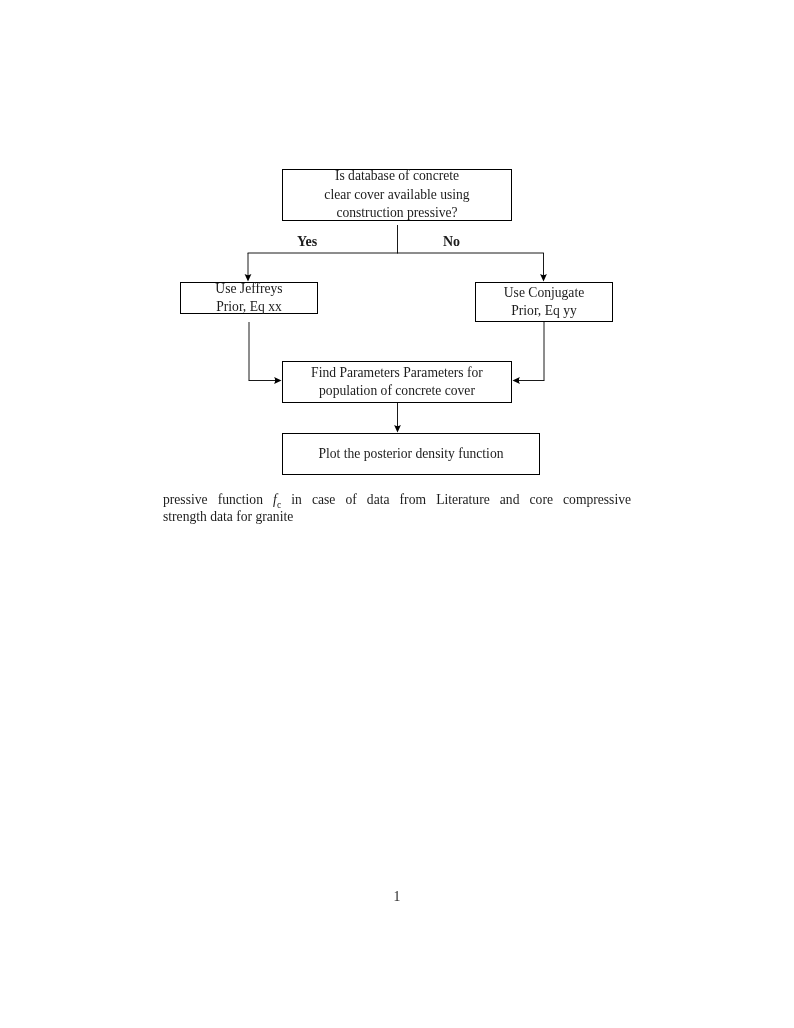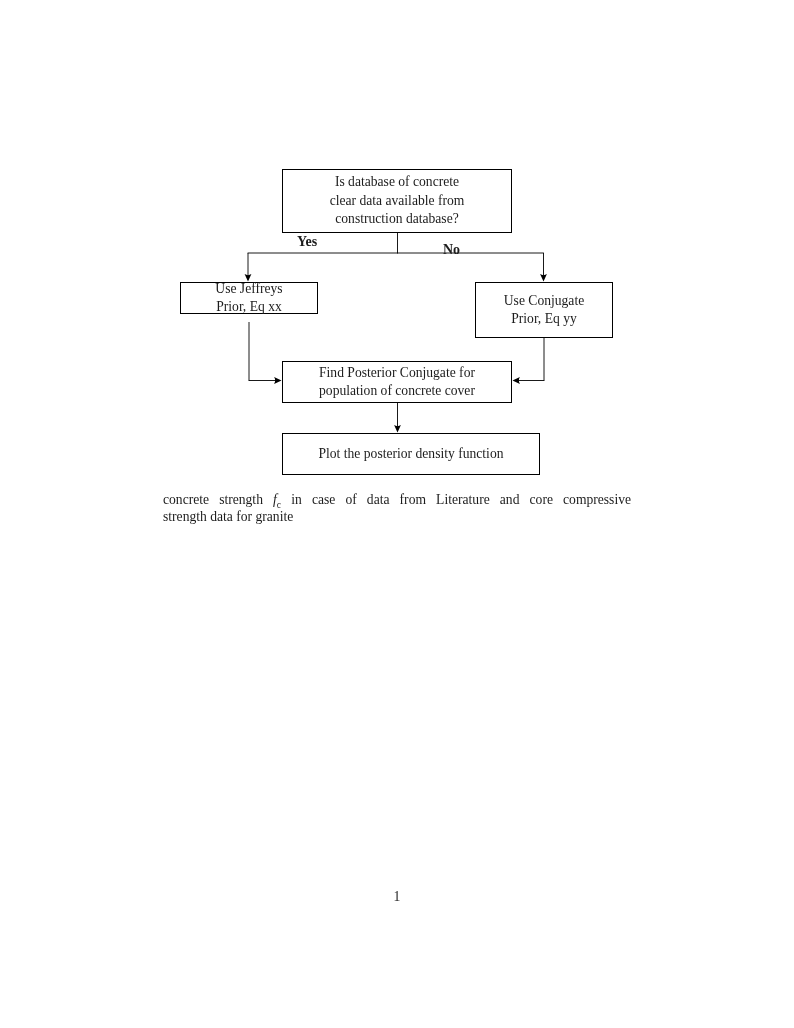--- a/index.html
+++ b/index.html
@@ -16,31 +16,31 @@
   .node {
     position: absolute;
     border: 1px solid #000000;
     background: #ffffff;
     display: flex; flex-direction: column; justify-content: center;
     text-align: center;
     font-size: 13.6px;
     line-height: 18.4px;
   }
   .node div { white-space: nowrap; }
-  .node-decision  { left: 282px; top: 169px; width: 230px; height: 64px; }
+  .node-decision  { left: 282px; top: 169px; width: 230px; height: 52px; }
   .node-jeffreys  { left: 180px; top: 282px; width: 138px; height: 32px; }
-  .node-conjugate { left: 475px; top: 282px; width: 138px; height: 56px; }
+  .node-conjugate { left: 475px; top: 282px; width: 138px; height: 40px; }
   .node-posterior { left: 282px; top: 361px; width: 230px; height: 42px; }
   .node-plot      { left: 282px; top: 433px; width: 258px; height: 42px; }
   .branch-label {
     position: absolute; top: 234px; width: 50px;
     text-align: left; font-size: 14px; line-height: 15px; font-weight: bold;
   }
   .branch-yes { left: 297px; }
-  .branch-no  { left: 443px; margin-top: 8px; }
+  .branch-no  { left: 443px; }
   .caption {
     position: absolute; left: 163px; top: 491px; width: 468px;
     font-size: 13.6px; line-height: 17.3px;
   }
   .cap-line { white-space: nowrap; }
   .cap-just { text-align: justify; text-align-last: justify; }
   .caption i { font-style: italic; }
   .caption sub { font-size: 9.5px; line-height: 0; }
   .page-number {
     position: absolute; left: 0; top: 889px; width: 794px;
@@ -70,48 +70,48 @@
         <path d="M248 281.5 L244.6 274.1 Q248 276.3 251.4 274.1 Z"></path>
         <path d="M543.5 281.5 L540.1 274.1 Q543.5 276.3 546.9 274.1 Z"></path>
         <path d="M281.5 380.5 L274.1 377.1 Q276.3 380.5 274.1 383.9 Z"></path>
         <path d="M512.5 380.5 L519.9 377.1 Q517.7 380.5 519.9 383.9 Z"></path>
         <path d="M397.5 432.5 L394.1 425.1 Q397.5 427.3 400.9 425.1 Z"></path>
       </g>
     </svg>
 
     <div class="node node-decision">
       <div>Is database of concrete</div>
-      <div>clear data available from</div>
-      <div>construction database?</div>
+      <div>clear cover available using</div>
+      <div>construction pressive?</div>
     </div>
 
     <div class="branch-label branch-yes">Yes</div>
     <div class="branch-label branch-no">No</div>
 
     <div class="node node-jeffreys">
       <div>Use Jeffreys</div>
       <div>Prior, Eq xx</div>
     </div>
 
     <div class="node node-conjugate">
       <div>Use Conjugate</div>
       <div>Prior, Eq yy</div>
     </div>
 
     <div class="node node-posterior">
-      <div>Find Posterior Conjugate for</div>
+      <div>Find Parameters Parameters for</div>
       <div>population of concrete cover</div>
     </div>
 
     <div class="node node-plot">
       <div>Plot the posterior density function</div>
     </div>
 
   </div>
 
   <div class="caption">
-    <div class="cap-line cap-just"><span>concrete strength</span> <i>f</i><sub>c</sub> <span>in case of data from Literature and core compressive</span></div>
+    <div class="cap-line cap-just"><span>pressive function</span> <i>f</i><sub>c</sub> <span>in case of data from Literature and core compressive</span></div>
     <div class="cap-line"><span>strength data for granite</span></div>
   </div>
 
   <div class="page-number">1</div>
 
 </div>
 
 </body></html>

